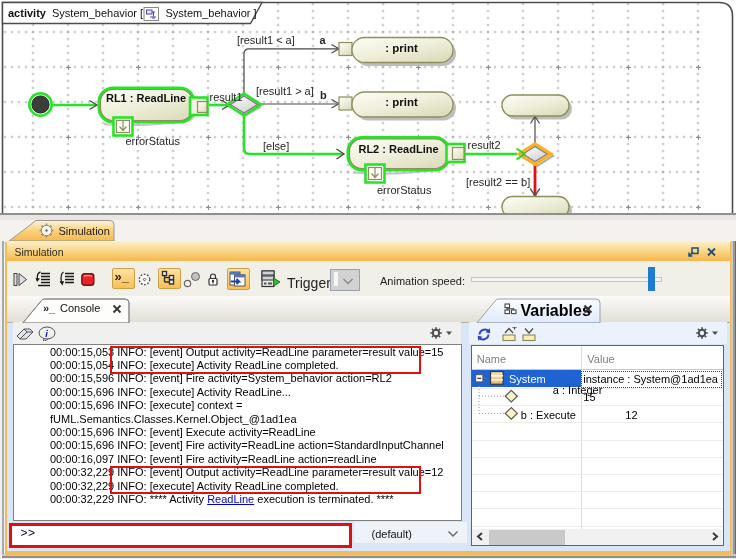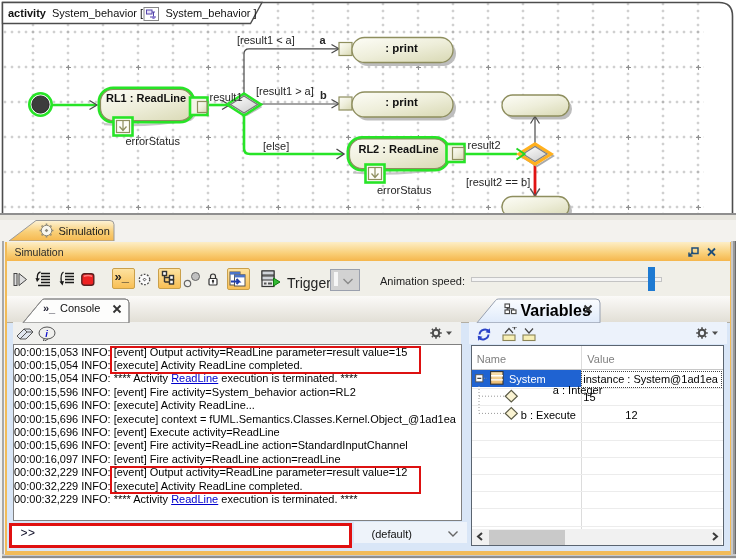--- a/index.html
+++ b/index.html
@@ -277,24 +277,23 @@
     </svg>
     <svg class="abs" style="left:422px;top:29px" width="24" height="16" viewBox="0 0 24 16">
       <g fill="#4d4d4d">
           <circle cx="7" cy="8" r="3.2" fill="none" stroke="#4d4d4d" stroke-width="2"></circle>
       <path d="M7,2.2 V4 M7,12 V13.8 M1.2,8 H3 M11,8 H12.8 M2.9,3.9 L4.2,5.2 M9.8,10.8 L11.1,12.1 M2.9,12.1 L4.2,10.8 M9.8,5.2 L11.1,3.9" stroke="#4d4d4d" stroke-width="1.6"></path>
       <path d="M17,6.5 H23 L20,10 Z"></path>
         </g>
     </svg>
 
     <div class="abs" id="logbox" style="left:6.5px;top:47.5px;width:447px;height:175px;background:#fff;border:1px solid #808080;font-size:11px;line-height:13.4px;color:#000;">
-      <div style="padding:1px 0 0 0;">
+      <div style="padding:1px 0 0 12px;margin-left:24px;">
         <div>00:00:15,053 INFO: [event] Output activity=ReadLine parameter=result value=15</div>
         <div>00:00:15,054 INFO: [execute] Activity ReadLine completed.</div>
-        <div>00:00:15,054 INFO: **** Activity <span class="lnk">ReadLine</span> execution is terminated. ****</div>
         <div>00:00:15,596 INFO: [event] Fire activity=System_behavior action=RL2</div>
         <div>00:00:15,696 INFO: [execute] Activity ReadLine...</div>
         <div>00:00:15,696 INFO: [execute] context = fUML.Semantics.Classes.Kernel.Object_@1ad1ea</div>
         <div>00:00:15,696 INFO: [event] Execute activity=ReadLine</div>
         <div>00:00:15,696 INFO: [event] Fire activity=ReadLine action=StandardInputChannel</div>
         <div>00:00:16,097 INFO: [event] Fire activity=ReadLine action=readLine</div>
         <div>00:00:32,229 INFO: [event] Output activity=ReadLine parameter=result value=12</div>
         <div>00:00:32,229 INFO: [execute] Activity ReadLine completed.</div>
         <div>00:00:32,229 INFO: **** Activity <span class="lnk">ReadLine</span> execution is terminated. ****</div>
       </div>

